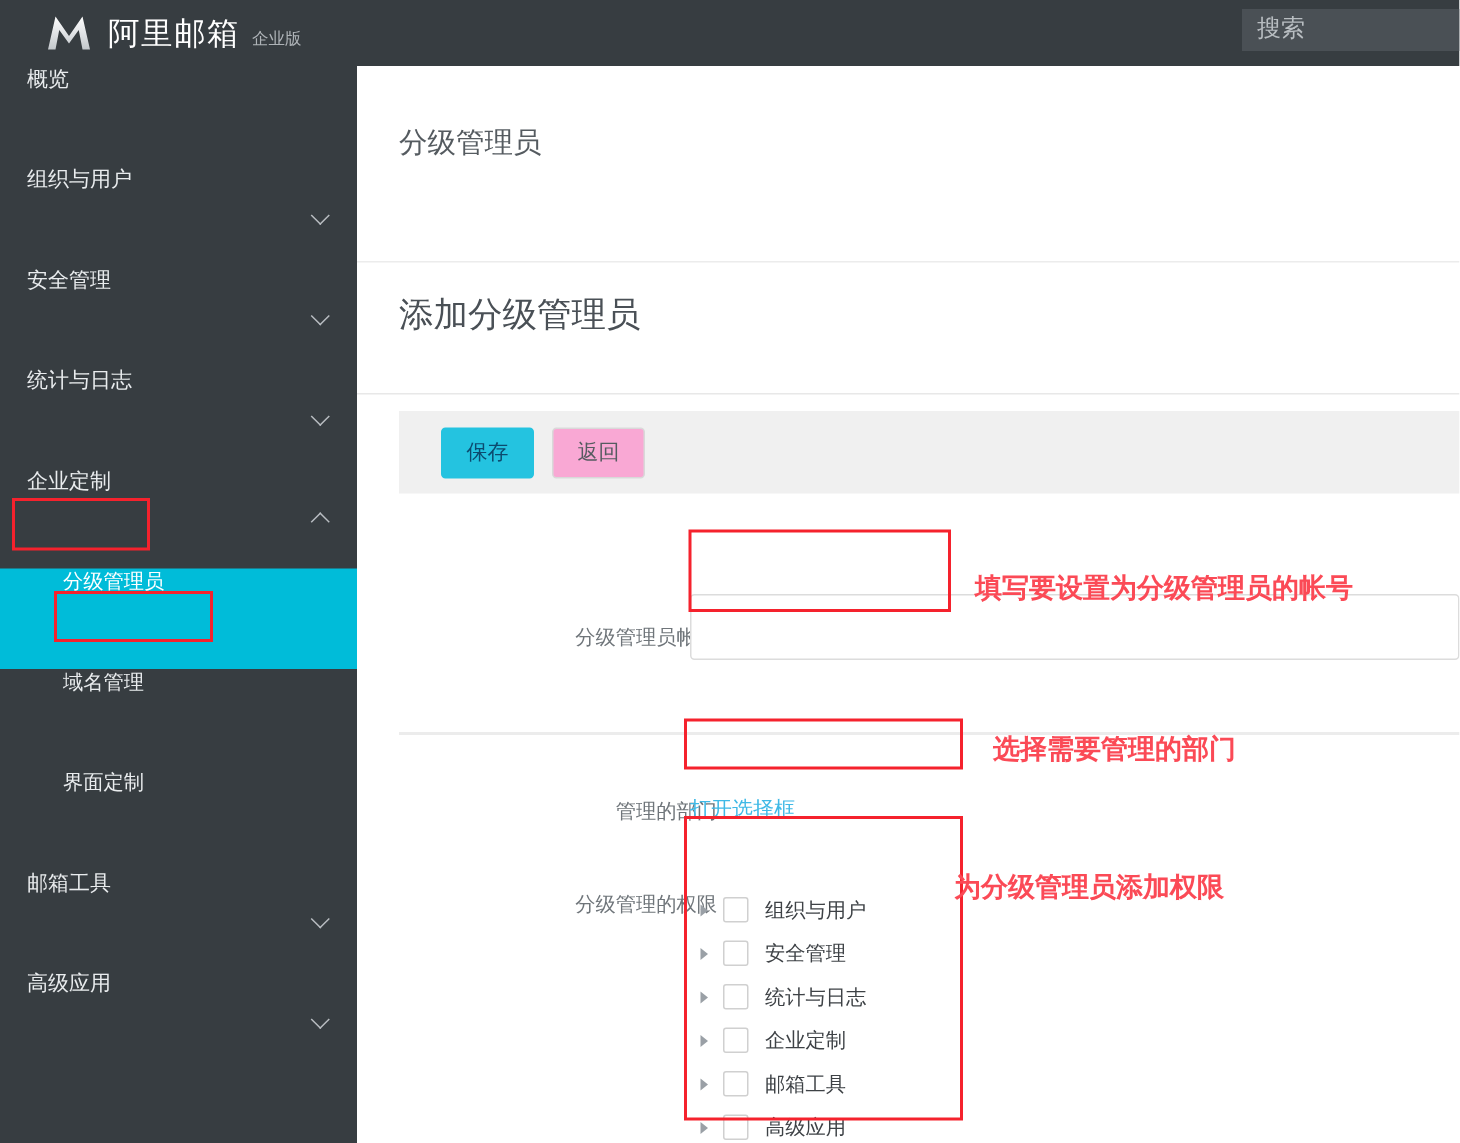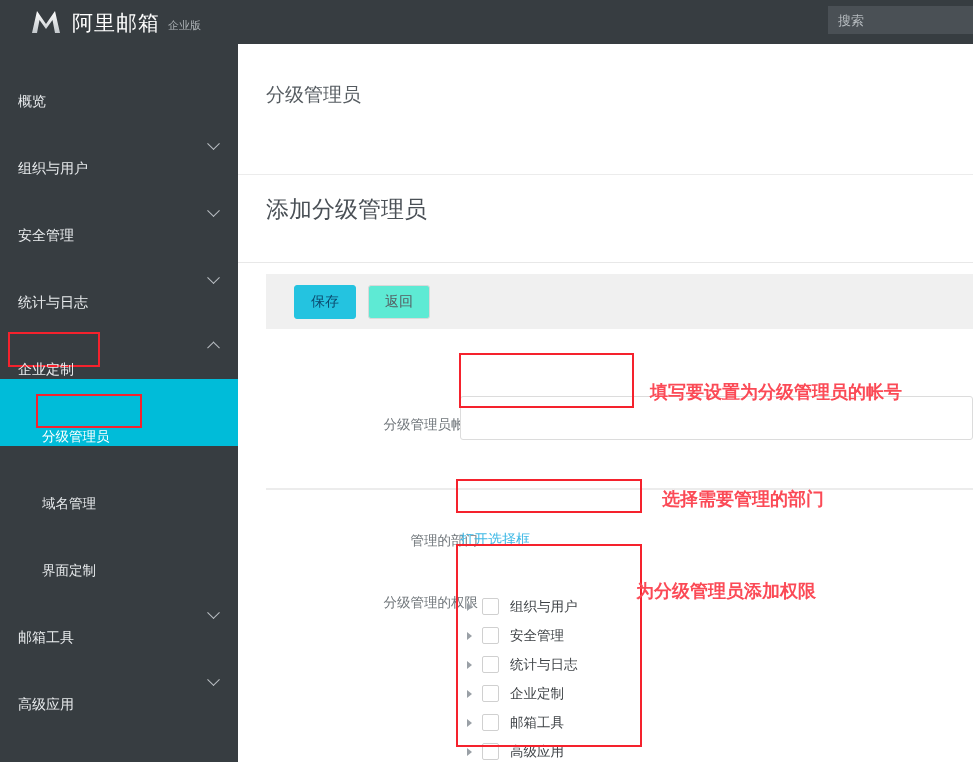--- a/index.html
+++ b/index.html
@@ -26,36 +26,36 @@
     font-weight: 400; line-height: 1;
   }
   .logo-sub {
     color: #aeb3b7; font-size: 11px; margin-left: 8px;
     align-self: flex-end; padding-bottom: 2px;
   }
   .search-box {
     position: absolute; left: 828px; top: 6px;
     width: 145px; height: 28px;
     background: #4a5055; border: none;
-    color: #b8bdc1; font-size: 13px;
+    color: #b8bdc1; font-size: 16px;
     padding: 0 10px;
     font-family: "Liberation Sans", "DejaVu Sans", sans-serif;
   }
   .search-box::placeholder { color: #b8bdc1; }
 
   
   .sidebar {
     position: absolute; top: 44px; left: 0;
     width: 238px; height: 718px;
     background: #373d41;
   }
   .nav-item {
     position: relative;
     height: 67px;
-    display: flex; align-items: flex-end;
+    display: flex; align-items: flex-start;
     color: #e9ecee; font-size: 14px;
     padding-left: 18px;
     cursor: pointer;
     user-select: none;
   }
   .nav-item.sub { padding-left: 42px; font-size: 13.5px; }
   .nav-item.active-band { background: #00bcd9; }
   .nav-item.active-band .nav-label { color: #ffffff; }
   .chev {
     position: absolute; right: 20px; top: 50%;
@@ -102,21 +102,21 @@
     border-radius: 3px;
     display: inline-flex; align-items: center; justify-content: center;
     cursor: pointer;
     font-family: "Liberation Sans", "DejaVu Sans", sans-serif;
   }
   .btn-primary {
     background: #24c3e0; color: #0c4a6e; border: 1px solid #24c3e0;
     margin-right: 12px; padding: 0 16px;
   }
   .btn-default {
-    background: #5eead4; color: #555b60; border: 1px solid #d9d9d9;
+    background: #f9a8d4; color: #555b60; border: 1px solid #d9d9d9;
     padding: 0 16px;
   }
 
   
   .form-label {
     position: absolute;
     font-size: 13.5px; color: #6f757a;
     text-align: right;
   }
   .text-input {

